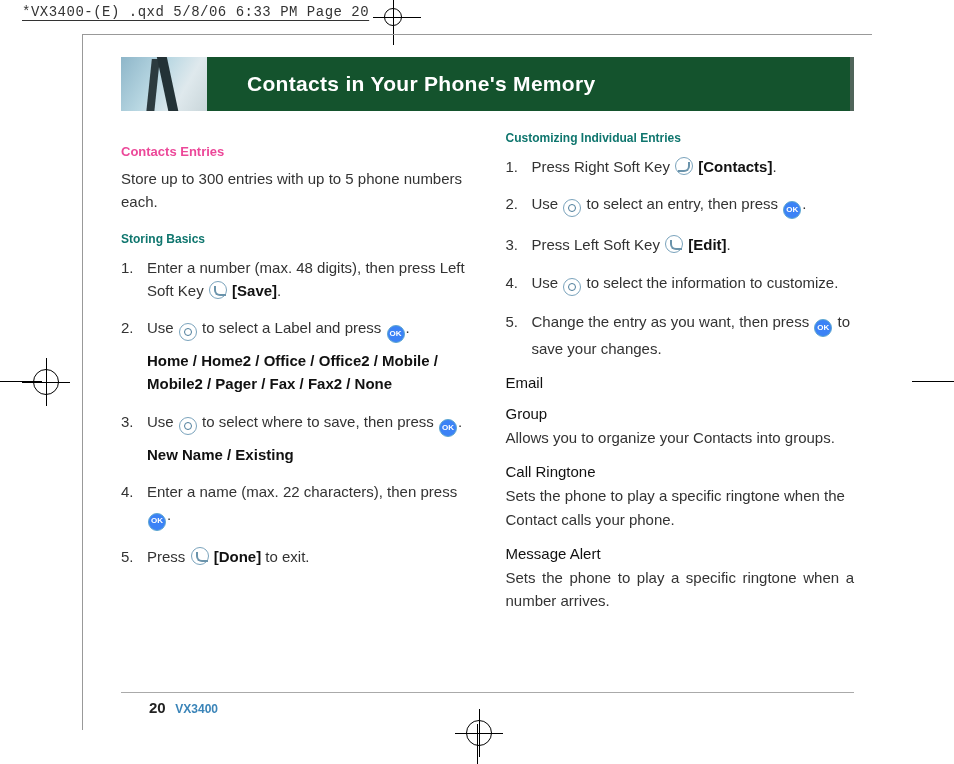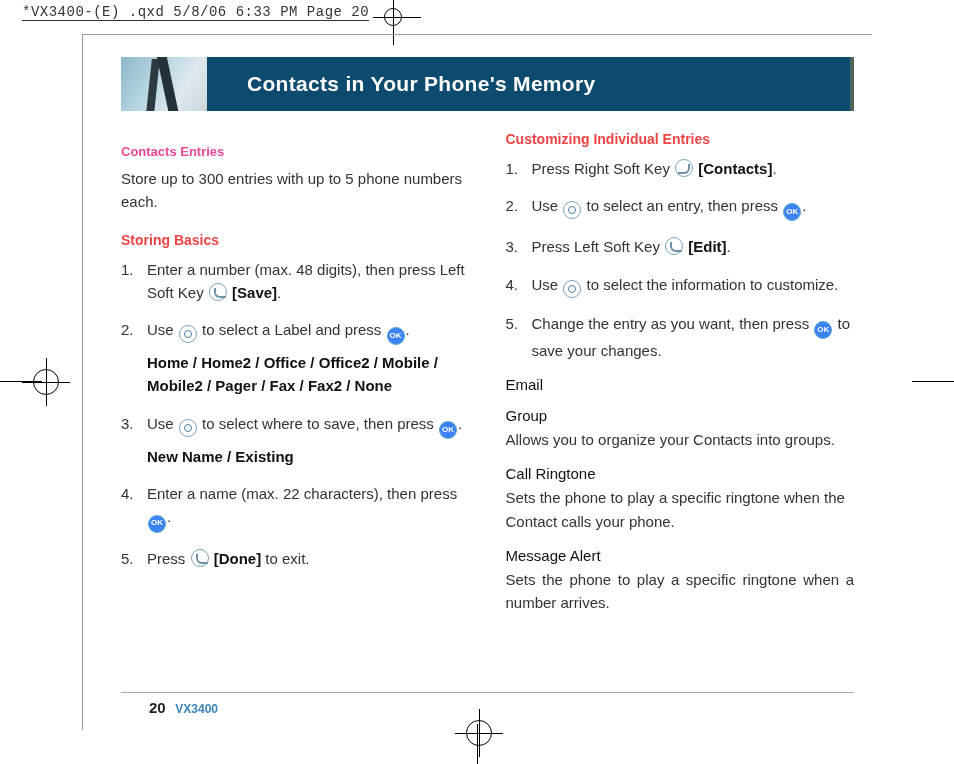--- a/index.html
+++ b/index.html
@@ -63,39 +63,39 @@
   .title-img::before {
     content:""; position:absolute; left:28px; top:2px; width:8px; height:54px;
     background:#2c3b3f; transform: skewX(-6deg);
   }
   .title-img::after {
     content:""; position:absolute; left:42px; top:-6px; width:10px; height:70px;
     background:#233236; transform: skewX(12deg);
   }
   .title-text {
     flex: 1;
-    background: #0c4a6e;
+    background: #14532d;
     color: #fff;
     font-size: 21px;
     font-weight: 600;
     display: flex; align-items: center;
     padding-left: 40px;
     letter-spacing: 0.3px;
   }
   .columns {
     display: flex;
     gap: 36px;
   }
   .col { flex: 1; }
   h2.black {
     color: #ec4899; font-size: 13px; font-weight: 700;
     margin: 13px 0 8px 0;
   }
   h2.blue {
-    color: #ef4444; font-size: 14px; font-weight: 600;
+    color: #0f766e; font-size: 12px; font-weight: 600;
     margin: 18px 0 10px 0;
   }
   .col p, .col li {
     font-size: 15px; line-height: 1.55;
     color: #333;
   }
   .col p { margin: 0 0 6px 0; }
   ol.steps {
     list-style: none;
     padding: 0; margin: 0;

